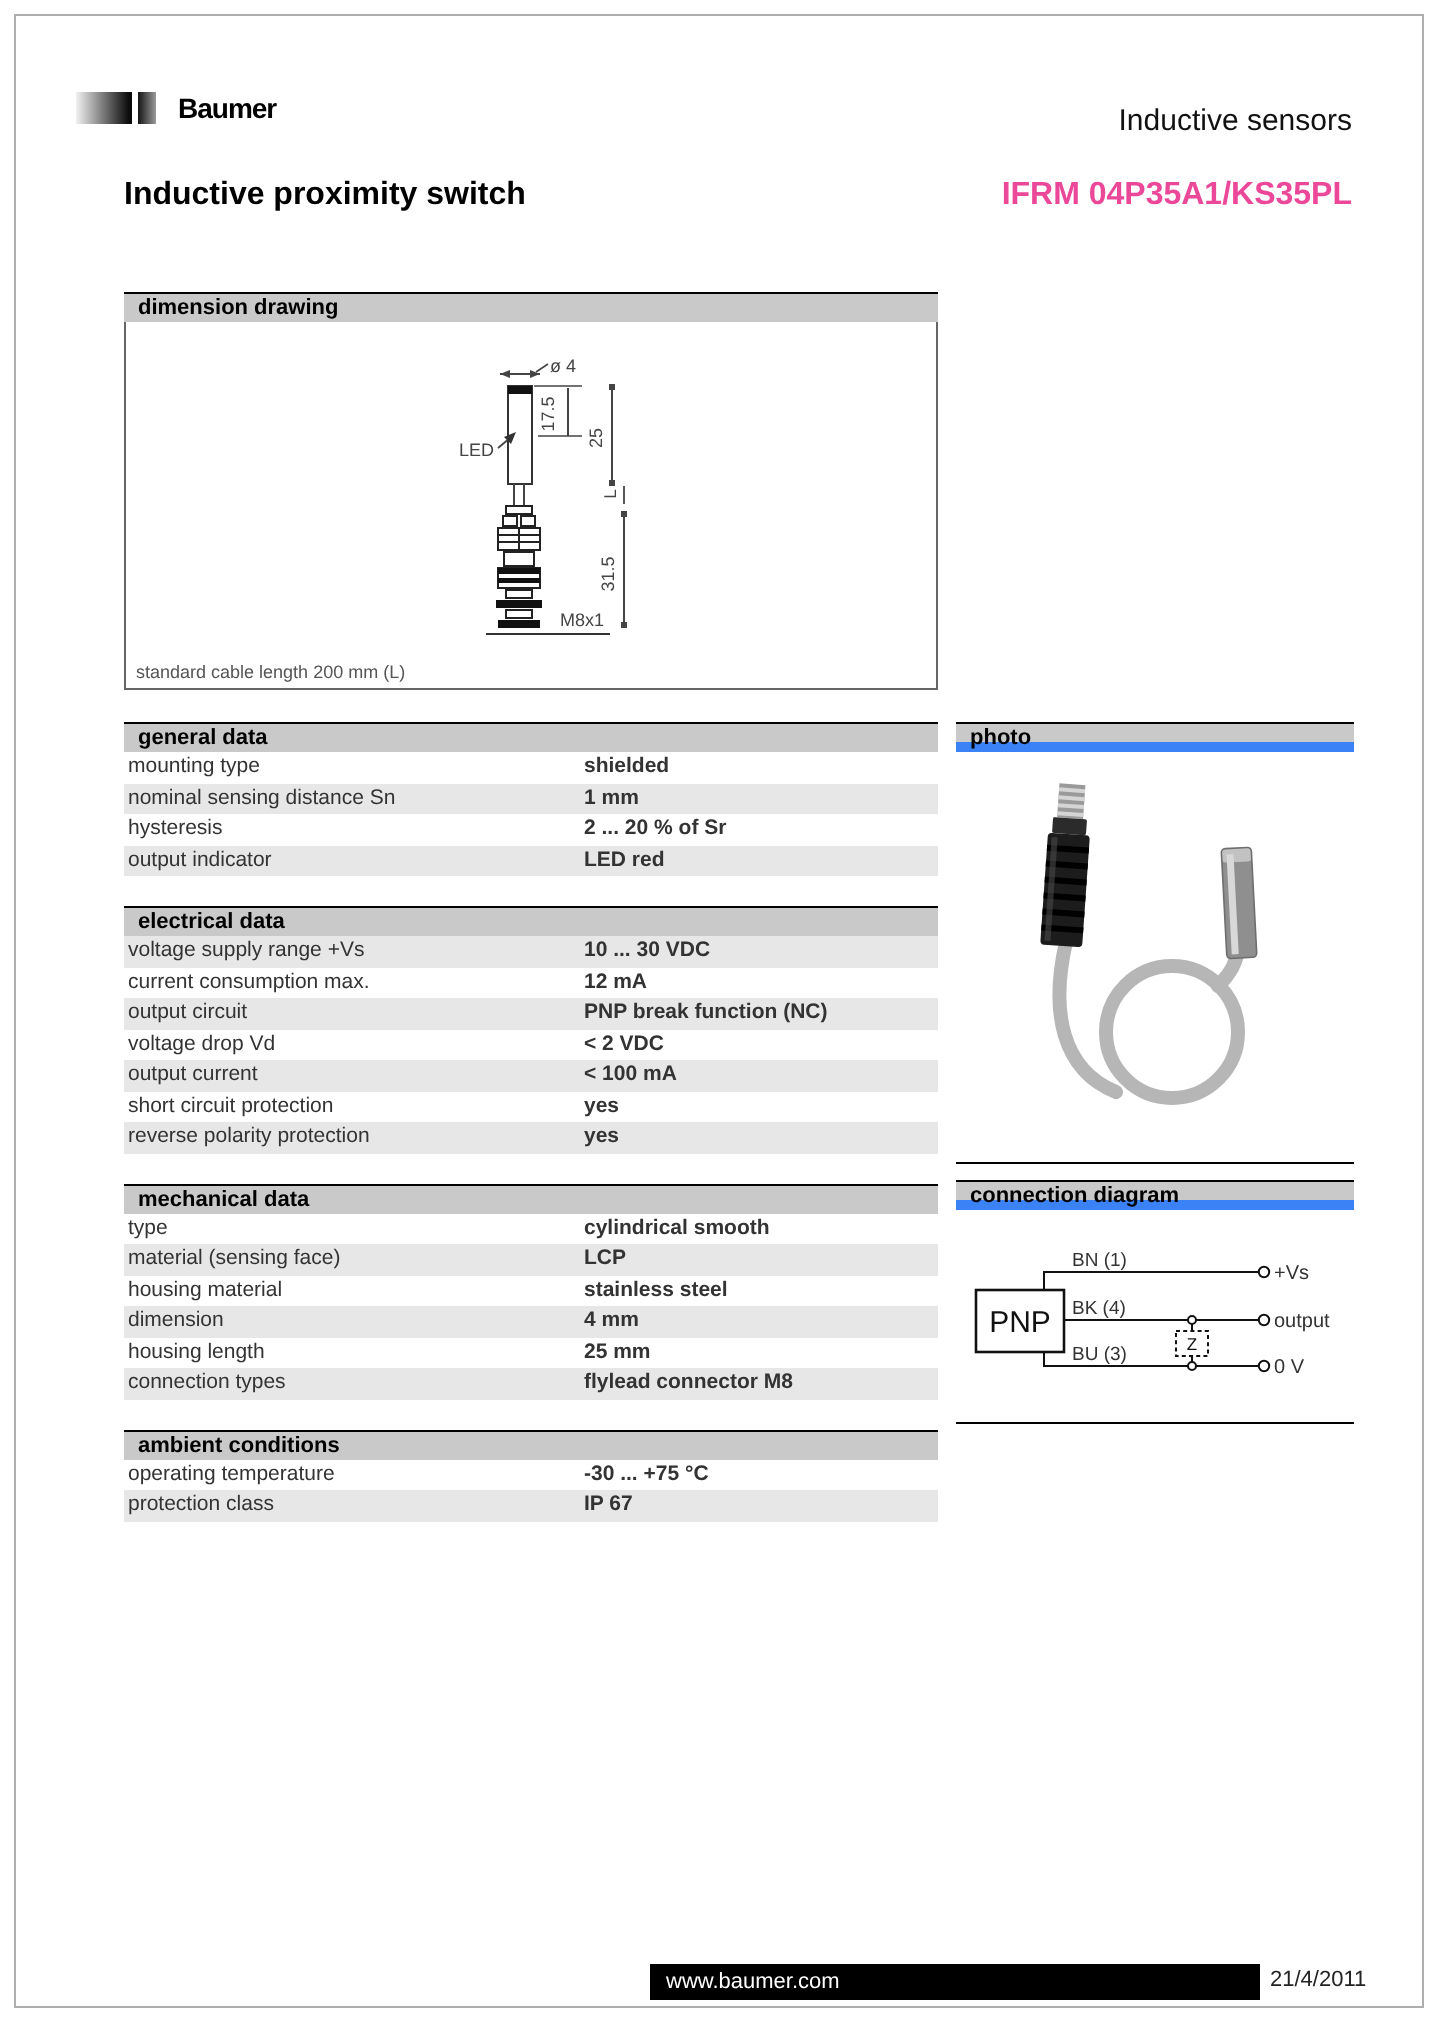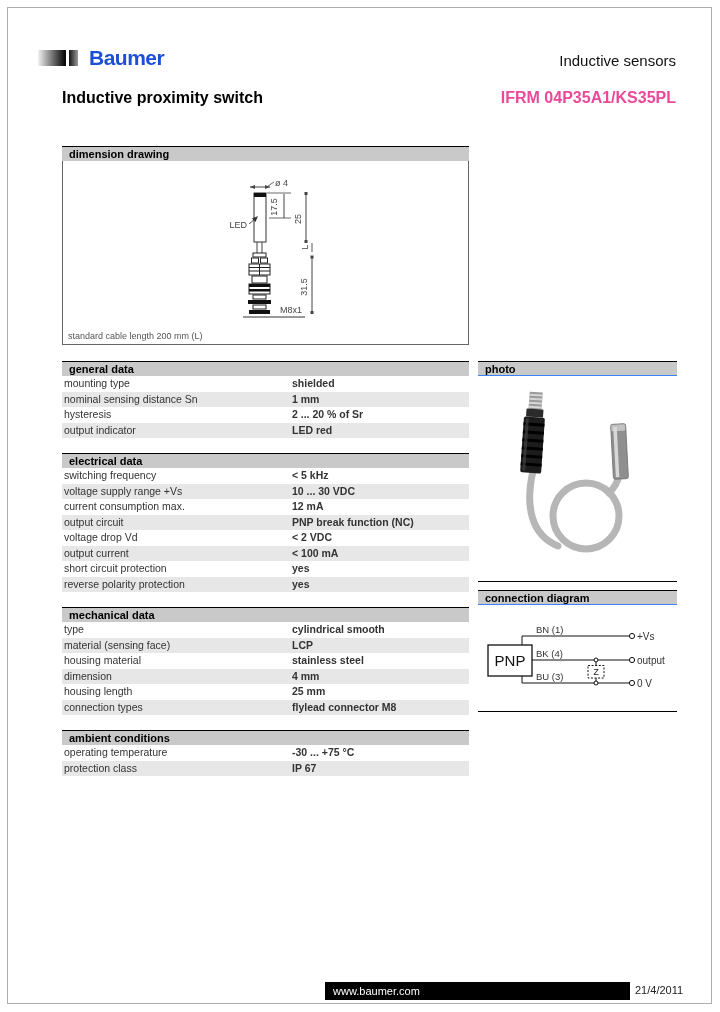--- a/index.html
+++ b/index.html
@@ -4,32 +4,32 @@
 <style>
   * { margin:0; padding:0; box-sizing:border-box; }
   body { background:#888; font-family:"Liberation Sans","DejaVu Sans",sans-serif; }
   .page { position:relative; width:720px; height:1012px; background:#fff; margin:0 auto; overflow:hidden; color:#222; }
   .frame { position:absolute; left:7px; top:7px; width:705px; height:997px; border:1px solid #aeaeae; }
 
   
   .logo { position:absolute; left:38px; top:46px; display:flex; align-items:center; }
   .logo-b1 { width:28px; height:16px; background:linear-gradient(to right,#f2f2f2,#777 50%,#0a0a0a 95%); }
   .logo-b2 { width:9px; height:16px; margin-left:3px; background:linear-gradient(to right,#151515,#9a9a9a); }
-  .logo-text { margin-left:11px; font-size:21px; font-weight:bold; letter-spacing:-0.5px; color:#1d4ed8; }
+  .logo-text { margin-left:11px; font-size:14px; font-weight:bold; letter-spacing:-0.5px; color:#000000; }
   .category { position:absolute; top:52px; right:44px; font-size:15px; color:#111; }
   .doc-title { position:absolute; top:89px; left:62px; font-size:16px; font-weight:bold; color:#000; }
   .doc-product { position:absolute; top:89px; right:44px; font-size:16px; font-weight:bold; color:#ec4899; }
 
   
   .left-col { position:absolute; left:62px; top:146px; width:407px; }
   .right-col { position:absolute; left:478px; top:361px; width:199px; }
 
   .sec-header { height:15px; line-height:14px; background:#c9c9c9; border-top:1px solid #000;
     font-weight:bold; font-size:11px; padding-left:7px; color:#000; }
-  .sec-header.rule-bottom { border-bottom:1px solid #3b82f6; }
+  .sec-header.rule-bottom { border-bottom:5px solid #3b82f6; }
 
   .drawing-box { height:184px; border:1px solid #666; border-top:none; position:relative; background:#fff; }
   .drawing-note { position:absolute; left:5px; bottom:3px; font-size:9px; color:#555; }
 
   .section { margin-bottom:15px; }
   .spec-row { display:flex; height:15.5px; line-height:15.5px; font-size:10.5px; color:#333;gap:12px; }
   .spec-row.alt { background:#e7e7e7; }
   .spec-label { width:218px; padding-left:2px; overflow:hidden; white-space:nowrap; }
   .spec-value { flex:1; overflow:hidden; white-space:nowrap;font-weight:bold; }
 
@@ -141,24 +141,20 @@
             <div class="spec-row alt">
               <div class="spec-label">output indicator</div>
               <div class="spec-value">LED red</div>
             </div>
           </div>
   </div>
 
   <div class="section">
     <div class="sec-header sec-title">electrical data</div>
     <div class="sec-rows">
-            <div class="spec-row">
-              <div class="spec-label">switching frequency</div>
-              <div class="spec-value">&lt; 5 kHz</div>
-            </div>
             <div class="spec-row alt">
               <div class="spec-label">voltage supply range +Vs</div>
               <div class="spec-value">10 ... 30 VDC</div>
             </div>
             <div class="spec-row">
               <div class="spec-label">current consumption max.</div>
               <div class="spec-value">12 mA</div>
             </div>
             <div class="spec-row alt">
               <div class="spec-label">output circuit</div>

